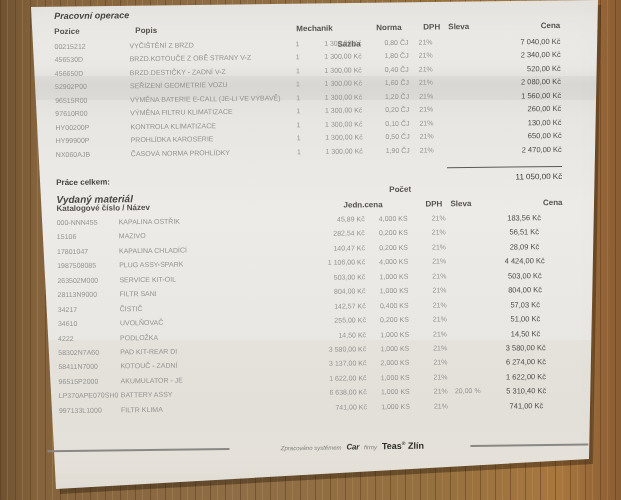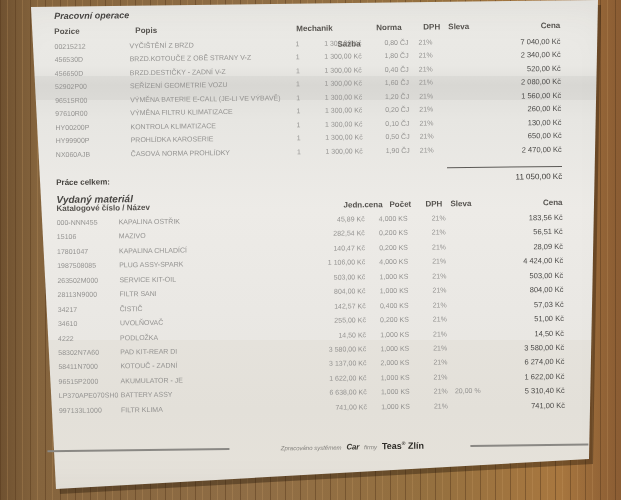--- a/index.html
+++ b/index.html
@@ -31,21 +31,21 @@
   .mat-row{height:14.45px;}
   .c{overflow:visible;}
   .cena{font-size:7.5px;color:#4c4b49;}
   
   .o-pozice{width:75px;}.o-popis{flex:1;}.o-mech{width:14px;text-align:right;}
   .o-sazba{width:62px;text-align:right;}.o-norma{width:47px;text-align:right;}
   .o-dph{width:34px;text-align:center;}.o-sleva{width:40px;}.o-cena{width:78px;text-align:right;}
   
   .m-kat{width:62px;}.m-naz{flex:1;}.m-jedn{width:80px;text-align:right;}
   .m-pocet{width:43px;text-align:right;}.m-dph{width:38px;text-align:right;}
-  .m-sleva{width:40px;text-align:center;}.m-cena{width:77px;text-align:right;}
+  .m-sleva{width:40px;text-align:center;}.m-cena{width:77px;text-align:center;}
   .total-rule{position:absolute;left:448px;top:169px;width:115px;border-top:1.5px solid #5c5a57;}
   .total-label{position:absolute;left:57px;top:175px;font-size:8px;font-weight:bold;color:#45433f;}
   .total-value{position:absolute;left:413px;top:175px;width:150px;text-align:right;font-size:8px;color:#3d3b38;}
   .mat-title{position:absolute;left:57px;top:191px;font-size:10px;font-weight:bold;font-style:italic;color:#4a4845;}
   .mat-cat-head{position:absolute;left:57px;top:201px;font-size:8px;font-weight:bold;color:#55524e;}
   .footer{position:absolute;left:0;top:440px;width:621px;height:14px;}
   .f-rule{position:absolute;top:7px;height:1.5px;background:#8a8884;}
   .f-rule-left{left:45px;width:182px;}
   .f-rule-right{left:468px;width:118px;}
   .f-text{position:absolute;left:232px;top:1px;width:236px;display:flex;justify-content:center;align-items:baseline;gap:5px;}
@@ -184,21 +184,21 @@
 
     <div class="total-rule"></div>
     <div class="total-label">Práce celkem:</div>
     <div class="total-value">11 050,00 Kč</div>
 
     <div class="mat-title">Vydaný materiál</div>
     <div class="mat-cat-head">Katalogové číslo / Název</div>
 
     <div class="mat-head">
       <span style="left:344px;top:201px">Jedn.cena</span>
-      <span style="left:390px;top:201px">Počet</span>
+      <span style="left:390px;top:186px">Počet</span>
       <span style="left:426px;top:201px">DPH</span>
       <span style="left:451px;top:201px">Sleva</span>
       <span style="left:485px;top:201px;width:78px;text-align:right">Cena</span>
     </div>
 
     <div class="rows mat-rows">
 
         <div class="row mat-row">
           <span class="c m-kat">000-NNN455</span>
           <span class="c m-naz">KAPALINA OSTŘIK</span>

